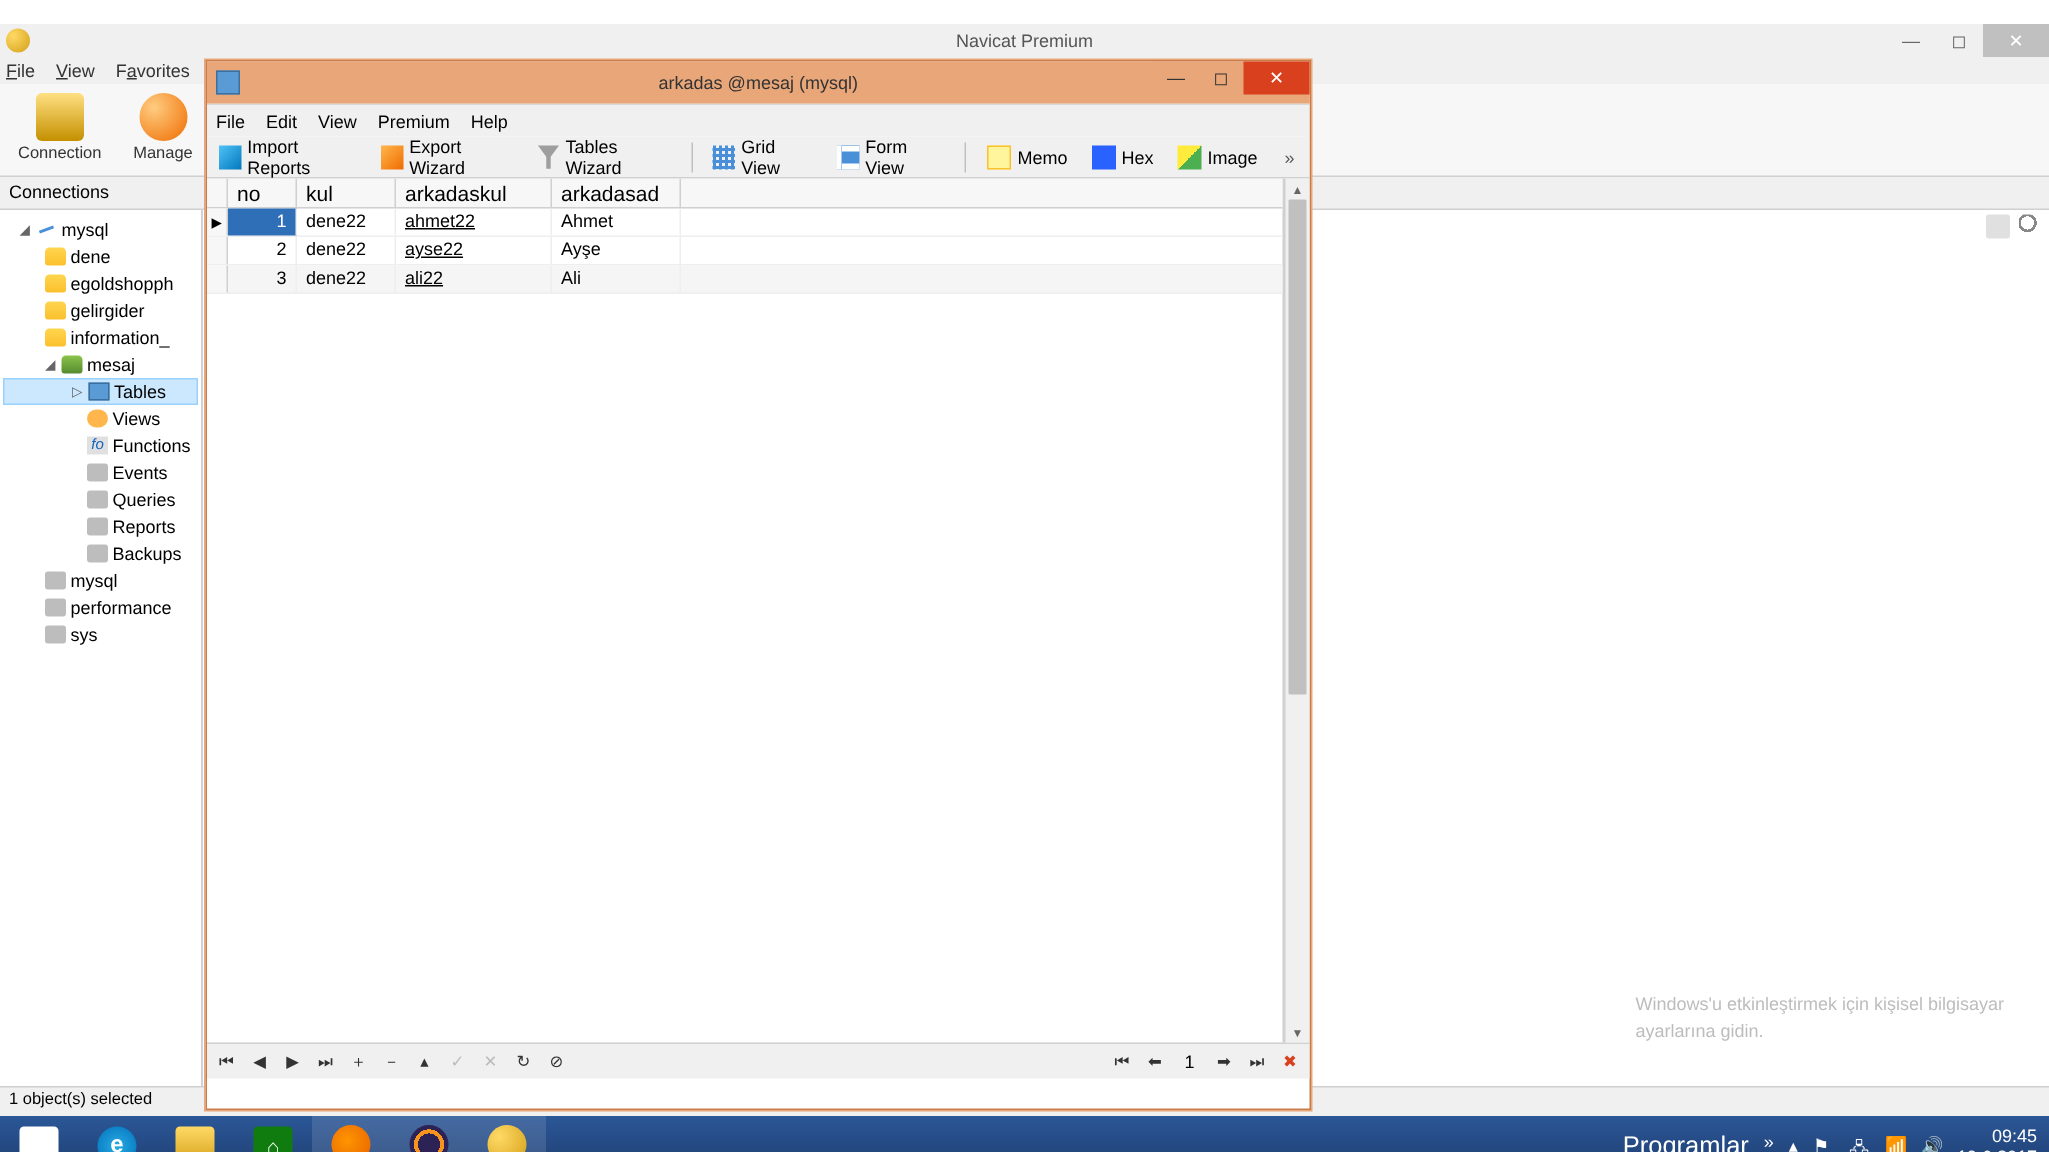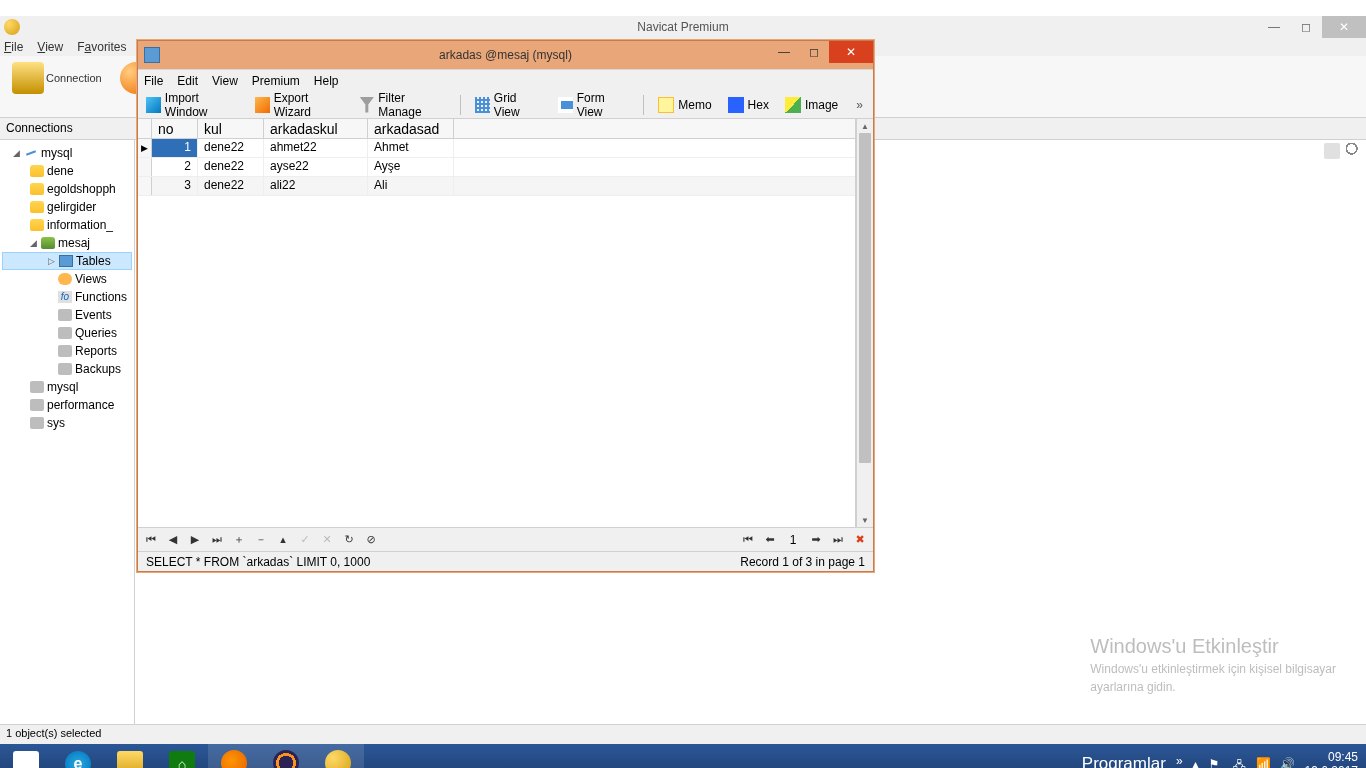--- a/index.html
+++ b/index.html
@@ -11,21 +11,21 @@
 .main-titlebar .app-icon { width: 16px; height: 16px; margin: 0 4px; background: radial-gradient(circle at 30% 30%, #ffd966, #d4a017); border-radius: 50%; }
 .main-titlebar .title { position: absolute; left: 50%; transform: translateX(-50%); color: #555; }
 .main-titlebar .win-controls { position: absolute; right: 0; top: 0; display: flex; }
 .main-titlebar .win-btn { width: 32px; height: 22px; display: flex; align-items: center; justify-content: center; color: #666; }
 .main-titlebar .win-btn.close { background: #c0c0c0; color: #fff; width: 44px; }
 
 .main-menubar { height: 18px; background: #f0f0f0; display: flex; align-items: center; padding: 0 4px; gap: 14px; color: #333; }
 .main-menubar span u { text-decoration: underline; }
 
 .main-toolbar { height: 62px; background: #f7f7f7; border-bottom: 1px solid #d0d0d0; display: flex; align-items: flex-start; padding: 4px 8px; gap: 10px; }
-.tb-btn { display: flex; flex-direction: row; align-items: center; justify-content: center; gap: 2px; min-width: 54px; padding: 2px 4px; }
+.tb-btn { display: flex; flex-direction: column; align-items: center; justify-content: center; gap: 2px; min-width: 54px; padding: 2px 4px; }
 .tb-btn .tb-icon { width: 32px; height: 32px; }
 .tb-btn .tb-label { font-size: 11px; color: #333; }
 .icon-connection { background: linear-gradient(180deg,#ffe082,#c49000); border-radius: 4px; }
 .icon-manage { background: radial-gradient(circle at 30% 30%,#ffcc80,#ef6c00); border-radius: 50%; }
 
 .connections-header { height: 22px; background: #f0f0f0; border-bottom: 1px solid #d0d0d0; padding: 3px 6px; font-size: 12px; }
 .layout-row { display: flex; height: calc(100% - 22px - 18px - 62px - 22px - 20px - 40px); }
 .sidebar { width: 135px; border-right: 1px solid #d0d0d0; background: #fff; overflow: hidden; }
 .tree { padding: 4px 2px; }
 .tree .node { display: flex; align-items: center; gap: 3px; height: 18px; padding: 0 2px; white-space: nowrap; }
@@ -42,21 +42,21 @@
 .fn-icon { width: 14px; height: 12px; display: inline-block; background: #e0e0e0; font-style: italic; color: #1565c0; font-size: 10px; text-align: center; line-height: 12px; }
 .ev-icon, .qr-icon, .rp-icon, .bk-icon, .sysdb-icon { width: 14px; height: 12px; display: inline-block; background: #bdbdbd; border-radius: 2px; }
 
 .main-content { flex: 1; background: #fff; position: relative; }
 .top-right-tools { position: absolute; right: 4px; top: 3px; display: flex; gap: 6px; }
 .top-right-tools .tiny-icon { width: 16px; height: 16px; background: #e0e0e0; border-radius: 2px; }
 
 .statusbar { height: 20px; background: #f0f0f0; border-top: 1px solid #d0d0d0; padding: 2px 6px; font-size: 11px; position: absolute; bottom: 40px; left: 0; right: 0; }
 
 
-.child-window { position: absolute; left: 137px; top: 24px; width: 737px; height: 532px; border: 1px solid #c97b4a; background: #fff; z-index: 10; box-shadow: 0 0 0 1px #e8a679; }
+.child-window { position: absolute; left: 137px; top: 24px; width: 737px; height: 700px; border: 1px solid #c97b4a; background: #fff; z-index: 10; box-shadow: 0 0 0 1px #e8a679; }
 .child-titlebar { height: 28px; background: #e8a679; display: flex; align-items: center; position: relative; }
 .child-titlebar .app-icon2 { width: 16px; height: 16px; margin: 0 6px; background: #5b9bd5; border: 1px solid #3a6fa0; }
 .child-titlebar .title { position: absolute; left: 50%; transform: translateX(-50%); color: #333; font-size: 12px; }
 .child-titlebar .win-controls { position: absolute; right: 0; top: 0; display: flex; }
 .child-titlebar .win-btn { width: 30px; height: 22px; display: flex; align-items: center; justify-content: center; color: #333; background: #e8a679; }
 .child-titlebar .win-btn.close { background: #d9401e; color: #fff; width: 44px; height: 22px; }
 
 .child-menubar { height: 22px; background: #f0f0f0; display: flex; align-items: center; padding: 0 6px; gap: 14px; border-top: 1px solid #d8d8d8; }
 .child-toolbar { height: 28px; background: #f0f0f0; display: flex; align-items: center; padding: 0 4px; gap: 8px; border-bottom: 1px solid #d0d0d0; }
 .child-toolbar .ct-btn { display: flex; align-items: center; gap: 4px; padding: 2px 4px; }
@@ -79,21 +79,21 @@
 .gh.rowsel { width: 14px; padding: 0; }
 .gh.no { width: 46px; text-align: left; }
 .gh.kul { width: 66px; }
 .gh.arkadaskul { width: 104px; }
 .gh.arkadasad { width: 86px; }
 .grid-body .row { display: flex; height: 19px; border-bottom: 1px solid #eee; }
 .grid-body .row .cell { border-right: 1px solid #eee; padding: 1px 6px; font-size: 12px; }
 .grid-body .row .cell.rowsel { width: 14px; padding: 0; background: #f7f7f7; border-right: 1px solid #d0d0d0; display: flex; align-items: center; justify-content: center; }
 .grid-body .row .cell.no { width: 46px; text-align: right; }
 .grid-body .row .cell.kul { width: 66px; }
-.grid-body .row .cell.arkadaskul { width: 104px; }
+.grid-body .row .cell.arkadaskul { width: 104px; text-decoration: underline; }
 .grid-body .row .cell.arkadasad { width: 86px; }
 .grid-body .row.cur .cell.no { background: #2f6fb7; color: #fff; }
 .grid-body .row.alt { background: #f5f5f5; }
 .row-ptr { font-size: 9px; color: #000; }
 
 .vscroll { width: 17px; background: #f0f0f0; border-left: 1px solid #d0d0d0; position: relative; }
 .vscroll .thumb { position: absolute; left: 2px; right: 2px; top: 14px; height: 330px; background: #c0c0c0; border-radius: 1px; }
 .vscroll .ar-up, .vscroll .ar-dn { position: absolute; left: 0; right: 0; height: 14px; display: flex; align-items: center; justify-content: center; font-size: 8px; color: #666; }
 .vscroll .ar-up { top: 0; } .vscroll .ar-dn { bottom: 0; }
 
@@ -259,29 +259,29 @@
     <div class="child-menubar">
       <span>File</span>
       <span>Edit</span>
       <span>View</span>
       <span>Premium</span>
       <span>Help</span>
     </div>
     <div class="child-toolbar">
       <div class="ct-btn">
           <div class="ct-icon import"></div>
-          <span>Import Window</span>
+          <span>Import Reports</span>
         </div>
       <div class="ct-btn">
           <div class="ct-icon export"></div>
           <span>Export Wizard</span>
         </div>
       <div class="ct-btn">
           <div class="ct-icon filter"></div>
-          <span>Filter Manage</span>
+          <span>Tables Wizard</span>
         </div>
       <div class="sep"></div>
       <div class="ct-btn">
           <div class="ct-icon grid"></div>
           <span>Grid View</span>
         </div>
       <div class="ct-btn">
           <div class="ct-icon form"></div>
           <span>Form View</span>
         </div>
@@ -357,28 +357,23 @@
       <div class="nav-btn">⊘</div>
       <div class="spacer"></div>
       <div class="nav-btn">⏮</div>
       <div class="nav-btn">⬅</div>
       <div class="page-num">1</div>
       <div class="nav-btn">➡</div>
       <div class="nav-btn">⏭</div>
       <div class="nav-btn" style="color:#d9401e">✖</div>
     </div>
 
-    <div class="child-status">
-      <div class="sql">SELECT * FROM `arkadas` LIMIT 0, 1000</div>
-      <div>Record 1 of 3 in page 1</div>
-    </div>
   </div>
 
   <div class="watermark">
-    <div class="l1">Windows'u Etkinleştir</div>
     <div class="l2">Windows'u etkinleştirmek için kişisel bilgisayar</div>
     <div class="l2">ayarlarına gidin.</div>
   </div>
 
   <div class="taskbar">
     <div class="tbtn">
         <div class="ticon start">
           <span></span>
           <span></span>
           <span></span>

